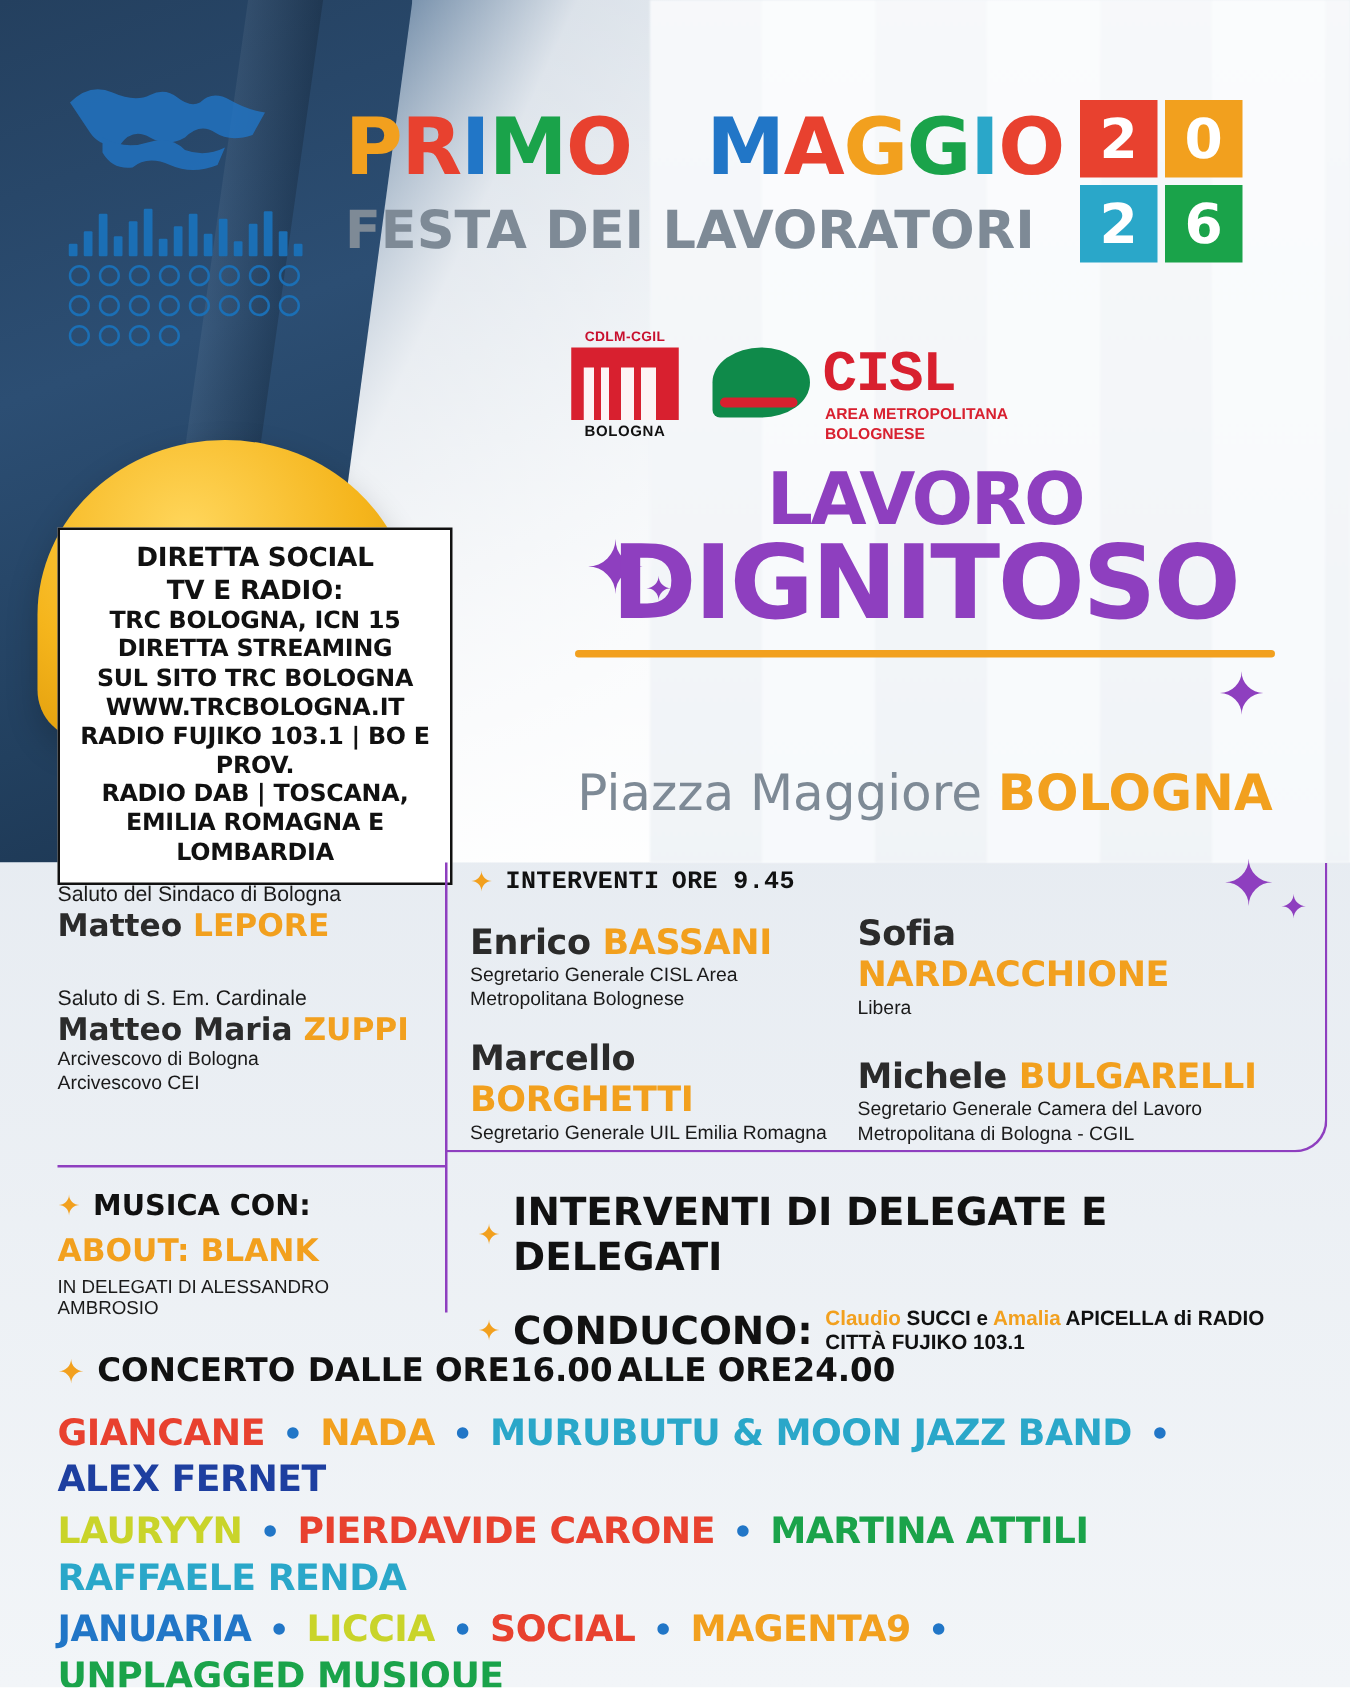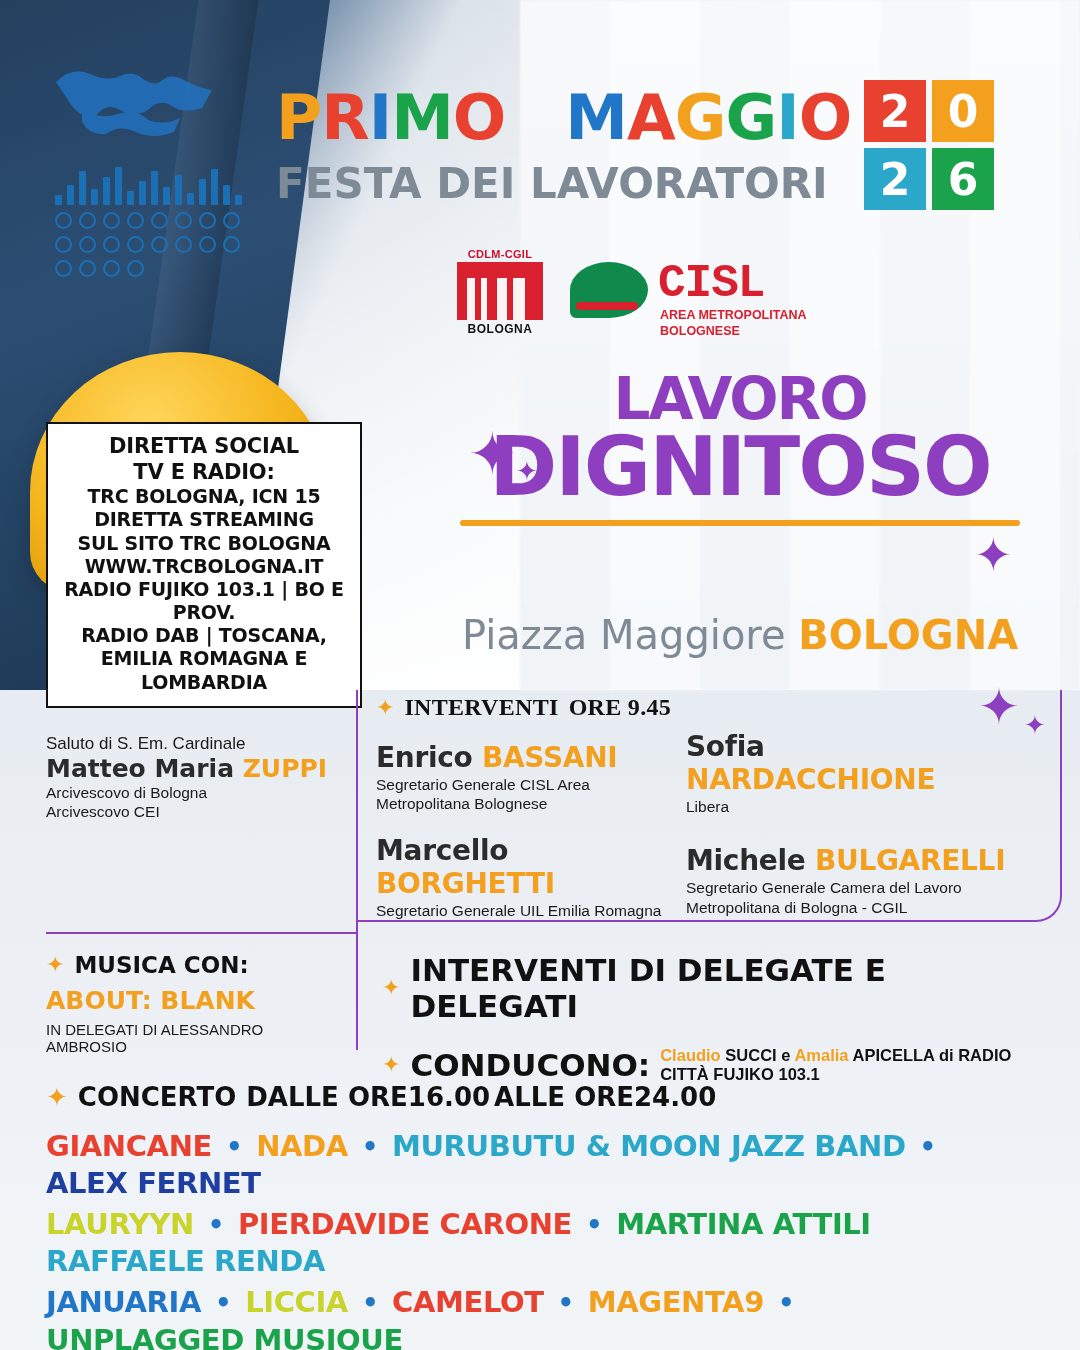--- a/index.html
+++ b/index.html
@@ -77,21 +77,21 @@
     position:absolute;right:20px;top:-6px;width:132px;
   }
   .year .row{display:flex;gap:6px;}
   .year .cell{
     width:62px;height:62px;display:flex;align-items:center;justify-content:center;
     color:#fff;font-size:44px;font-weight:700;font-family:"DejaVu Sans", sans-serif;
   }
   .year .row+.row{margin-top:6px;}
 
   
-  .logos{position:absolute;left:430px;top:248px;width:600px;height:110px;}
+  .logos{position:absolute;left:430px;top:264px;width:600px;height:110px;}
   .cdlm{position:absolute;left:22px;top:0;width:96px;text-align:center;}
   .cdlm .cap{font-size:11px;font-weight:700;color:#c8102e;letter-spacing:.3px;}
   .cdlm .sq{
     width:86px;height:58px;margin:2px auto 0;background:#d8202f;position:relative;overflow:hidden;
   }
   .cdlm .sq:before{
     content:"";position:absolute;left:10px;bottom:0;width:66px;height:42px;
     background:
       linear-gradient(90deg,#fff 0 8px,transparent 8px 14px,#fff 14px 20px,transparent 20px 30px,#fff 30px 40px,transparent 40px 46px,#fff 46px 58px,transparent 58px 66px);
     opacity:.95;
@@ -156,21 +156,21 @@
 
   .left-col{position:absolute;left:46px;top:700px;width:300px;}
   .lc-small{font-size:17px;color:#1a1a1a;}
   .lc-name{font-size:25px;font-weight:700;color:#f2a01e;font-family:"DejaVu Sans", sans-serif;}
   .lc-name .dark{color:#2b2b2b;}
   .lc-role{font-size:15.5px;color:#1a1a1a;line-height:1.25;}
 
   .mid-col{position:absolute;left:376px;top:694px;width:310px;}
   .right-col{position:absolute;left:686px;top:730px;width:330px;}
   .hrow{display:flex;align-items:center;gap:10px;}
-  .hl{font-size:24px;font-weight:700;color:#111;font-family:Liberation Serif, serif;letter-spacing:.3px;}
+  .hl{font-size:20px;font-weight:700;color:#111;font-family:Liberation Mono, monospace;letter-spacing:.3px;}
   .sp-orange{color:#f2a01e;font-size:22px;line-height:1;}
   .speaker{font-size:28px;font-weight:700;color:#f2a01e;font-family:"DejaVu Sans", sans-serif;letter-spacing:-.3px;}
   .speaker .dark{color:#2b2b2b;}
   .srole{font-size:15.5px;color:#1a1a1a;line-height:1.25;margin-top:1px;}
 
   .music{position:absolute;left:46px;top:952px;width:300px;}
   .music .t{font-size:23px;font-weight:700;color:#111;font-family:"DejaVu Sans", sans-serif;text-align:center;}
   .music .band{font-size:25px;font-weight:700;color:#f2a01e;font-family:"DejaVu Sans", sans-serif;margin-top:8px;}
   .music .ded{font-size:15px;color:#1a1a1a;margin-top:6px;}
 
@@ -309,20 +309,26 @@
     <div class="ln">EMILIA ROMAGNA E LOMBARDIA</div>
   </div>
 
   <div class="round-box"></div>
   <div class="divider-v"></div>
   <div class="sep-h"></div>
   <div class="spark" style="left:978px;top:678px;font-size:50px;">✦</div>
   <div class="spark" style="left:1024px;top:710px;font-size:26px;">✦</div>
 
   <div class="left-col">
+    <div style="margin-top:6px">
+      <div class="lc-small">Saluto del Sindaco di Bologna</div>
+      <div class="lc-name">
+        <span class="dark">Matteo </span><span>LEPORE</span>
+      </div>
+    </div>
     <div style="margin-top:34px">
       <div class="lc-small">Saluto di S. Em. Cardinale</div>
       <div class="lc-name">
         <span class="dark">Matteo Maria </span><span>ZUPPI</span>
       </div>
       <div class="lc-role">
         <span>Arcivescovo di Bologna</span><br>
         <span>Arcivescovo CEI</span>
       </div>
     </div>
@@ -423,21 +429,21 @@
       <span style="color:#e8412f">PIERDAVIDE CARONE</span>
       <span class="dot">•</span>
       <span style="color:#1aa34a">MARTINA ATTILI</span>
       <span style="color:#2aa7c9">RAFFAELE RENDA</span>
     </div>
     <div class="row">
       <span style="color:#2176c7">JANUARIA</span>
       <span class="dot">•</span>
       <span style="color:#c9d42a">LICCIA</span>
       <span class="dot">•</span>
-      <span style="color:#e8412f">CAMELOT</span>
+      <span style="color:#e8412f">SOCIAL</span>
       <span class="dot">•</span>
       <span style="color:#f2a01e">MAGENTA9</span>
       <span class="dot">•</span>
       <span style="color:#1aa34a">UNPLAGGED MUSIQUE</span>
     </div>
 
   </div>
 
 </div>
 

